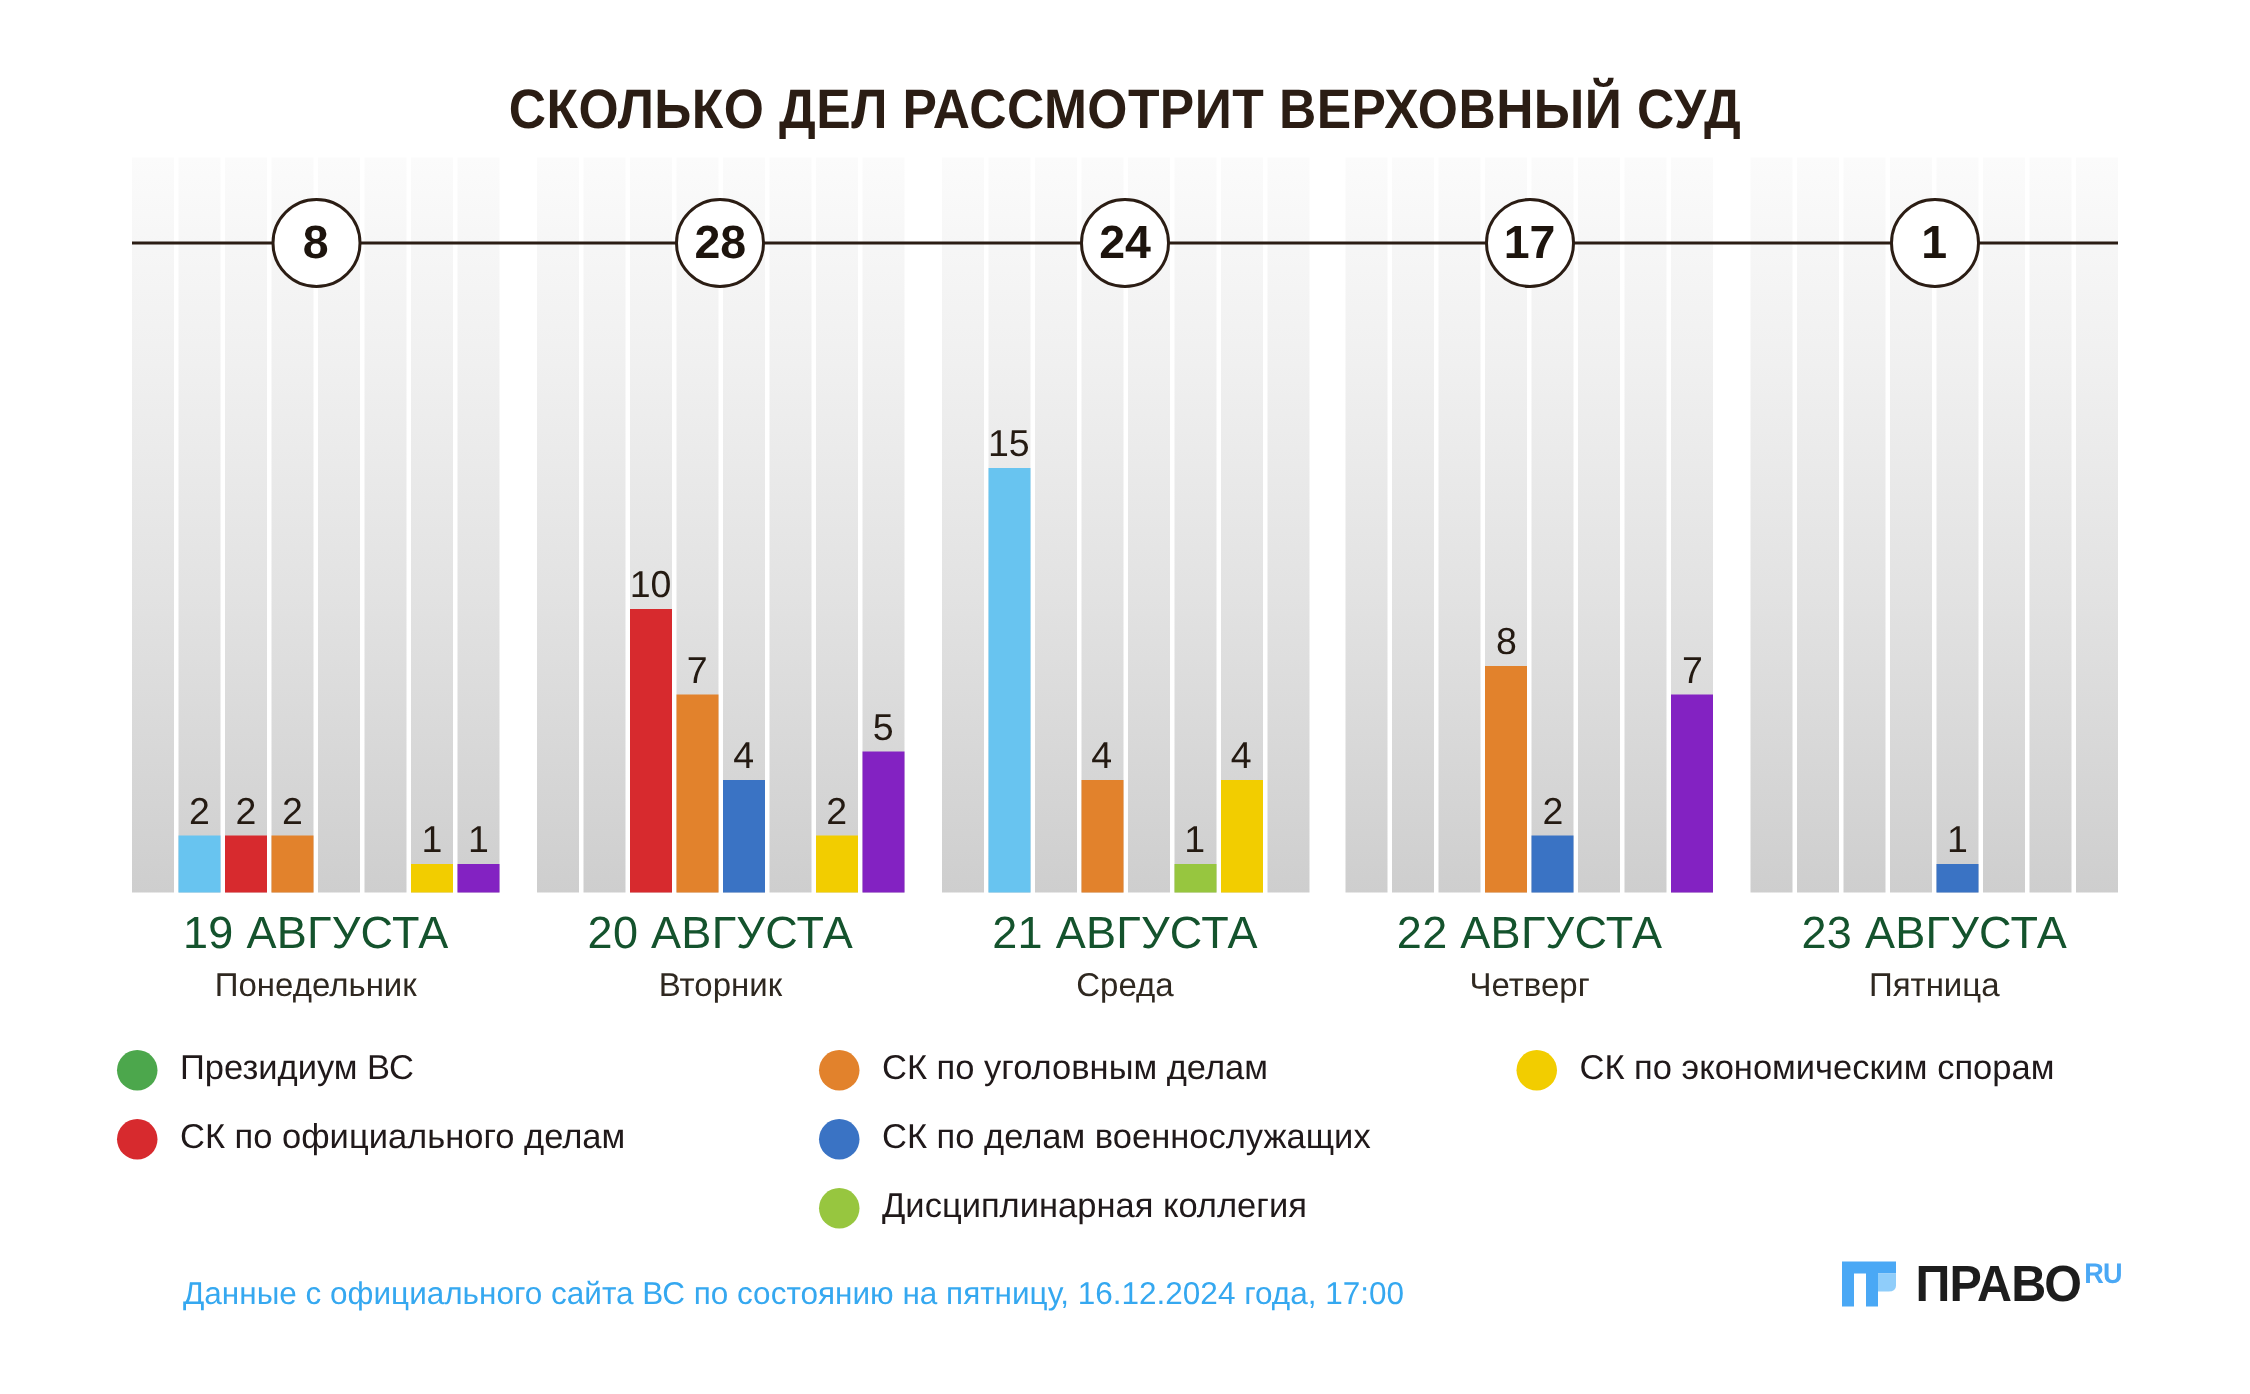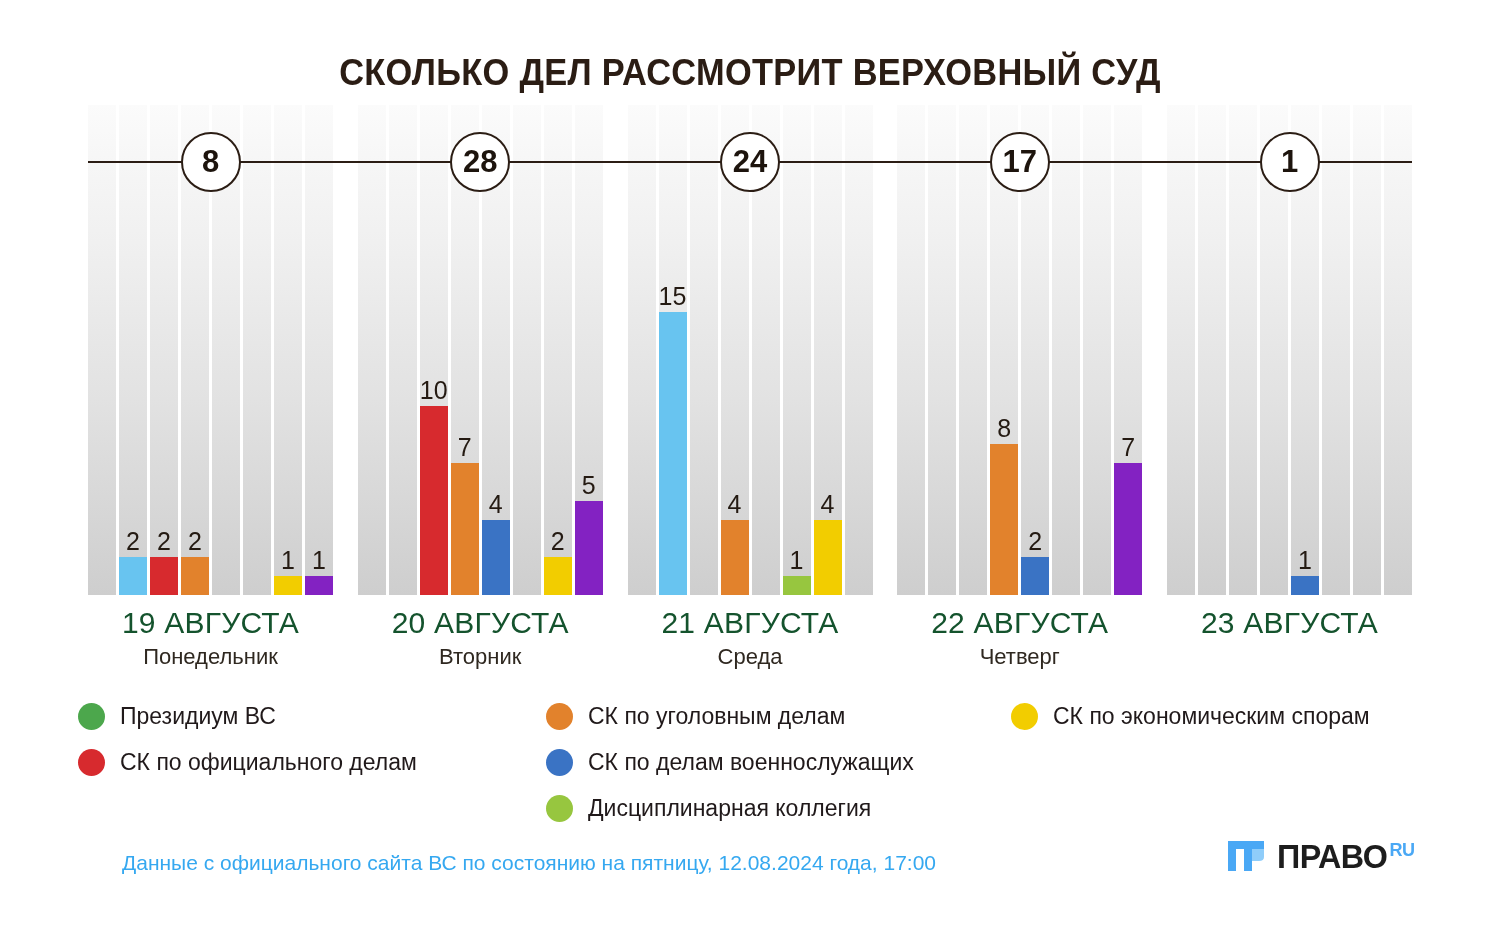--- a/index.html
+++ b/index.html
@@ -168,21 +168,20 @@
     flex-direction: column;
     gap: 13px;
   }
 
   .legend-col.col1 { width: 468px; }
   .legend-col.col2 { width: 465px; }
   .legend-col.col3 { width: 460px; }
 
   .legend-item {
     display: flex;
-    align-items: center;
     gap: 15px;
     height: 33px;
   }
 
   .legend-dot {
     width: 27px;
     height: 27px;
     border-radius: 50%;
     flex: 0 0 27px;
   }
@@ -387,20 +386,21 @@
       <div class="day-caption">
         <div class="day-date">21 АВГУСТА</div>
         <div class="day-name">Среда</div>
       </div>
       <div class="day-caption">
         <div class="day-date">22 АВГУСТА</div>
         <div class="day-name">Четверг</div>
       </div>
       <div class="day-caption">
         <div class="day-date">23 АВГУСТА</div>
+        <div class="day-name">Пятница</div>
       </div>
     </div>
 
   <div class="legend" id="legend">
       <div class="legend-col col1">
         <div class="legend-item">
           <span class="legend-dot" style="background: rgb(76, 167, 76);"></span>
           <span class="legend-label">Президиум ВС</span>
         </div>
         <div class="legend-item">
@@ -423,21 +423,21 @@
         </div>
       </div>
       <div class="legend-col col3">
         <div class="legend-item">
           <span class="legend-dot" style="background: rgb(242, 205, 0);"></span>
           <span class="legend-label">СК по экономическим спорам</span>
         </div>
       </div>
     </div>
 
-  <div class="footer-note">Данные с официального сайта ВС по состоянию на пятницу, 12.08.2024 года, 17:00</div>
+  <div class="footer-note">Данные с официального сайта ВС по состоянию на пятницу, 16.12.2024 года, 17:00</div>
 
   <div class="logo">
     <span class="logo-mark">
       <svg width="42" height="36" viewBox="0 0 42 36" xmlns="http://www.w3.org/2000/svg">
         <path d="M2 3 H38 V11 H26 V33 H18 V11 H10 V33 H2 Z" fill="#4aa8f5"></path>
         <path d="M26 11 H38 V19 Q38 23 33 23 H26 Z" fill="#8fcdfa"></path>
       </svg>
     </span>
     <span class="logo-text"><span>ПРАВО</span><span class="logo-ru">RU</span></span>
   </div>

